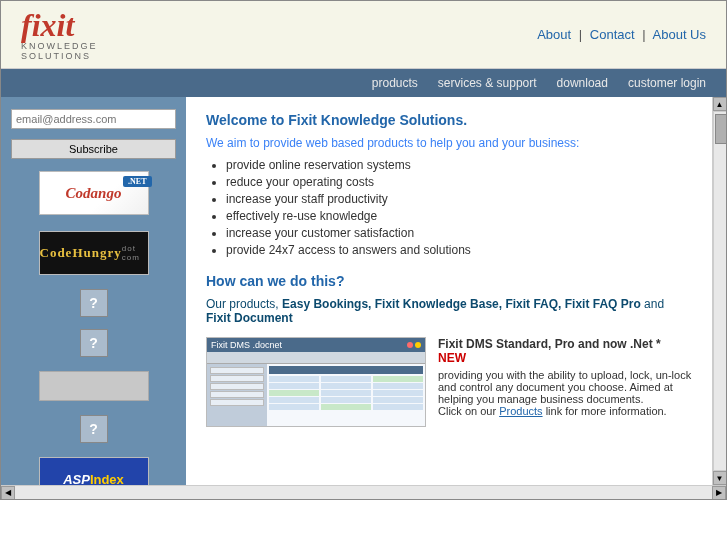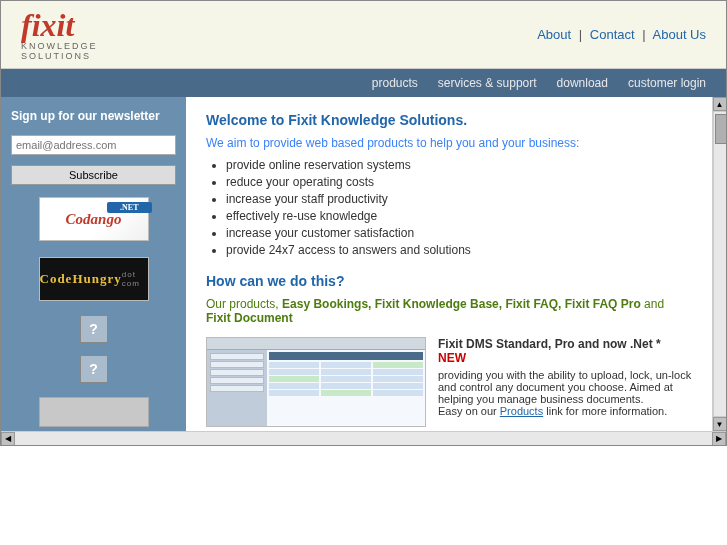--- a/index.html
+++ b/index.html
@@ -130,21 +130,21 @@
       font-family: Georgia, serif;
       position: relative;
     }
     .codango-banner .net-badge {
       position: absolute;
       right: -4px;
       top: 4px;
       background: #2266aa;
       color: #fff;
       font-size: 8px;
-      padding: 1px 13px;
+      padding: 1px 5px;
       font-weight: bold;
       border-radius: 2px;
     }
     .codehungry-banner {
       background: #111;
       border: 1px solid #bbb;
       width: 110px;
       height: 44px;
       margin: 4px auto;
       display: flex;
@@ -240,21 +240,21 @@
       list-style-type: disc;
     }
     #how-title {
       color: #2266aa;
       font-size: 14px;
       font-weight: bold;
       margin-bottom: 8px;
     }
     #how-text {
       font-size: 12px;
-      color: #4d7c0f;
+      color: #0c4a6e;
       margin-bottom: 12px;
     }
     #how-text b { font-weight: bold; }
 
     #product-box {
       display: flex;
       gap: 12px;
       margin-top: 8px;
     }
     #dms-screenshot {
@@ -401,21 +401,21 @@
     .scroll-track-h {
       flex: 1;
       height: 14px;
       background: #e8e8e8;
     }
 
     #outer-wrapper {
       display: flex;
       flex-direction: column;
       width: 727px;
-      height: 446px;
+      height: 500px;
       overflow: hidden;
       border: 1px solid #888;
     }
     #body-area {
       display: flex;
       flex: 1;
       overflow: hidden;
     }
     #page-area {
       flex: 1;
@@ -450,21 +450,20 @@
     <a href="#">services &amp; support</a>
     <a href="#">download</a>
     <a href="#">customer login</a>
   </div>
 
   <div id="body-area">
     <div id="page-area">
       <div id="main-layout">
 
         <div id="sidebar">
-          <div id="newsletter-label">Sign up for our newsletter</div>
           <input id="email-input" type="text" placeholder="email@address.com" style="">
           <button id="subscribe-btn" class="subscribe-btn">Subscribe</button>
 
           <div class="codango-banner">
             <span style="color:#c0392b; font-style:italic; font-weight:bold; font-size:15px; font-family:Georgia,serif;">Codango</span>
             <div class="net-badge">.NET</div>
           </div>
 
           <div class="codehungry-banner">
             <div class="ch-top">CodeHungry</div>
@@ -499,20 +498,27 @@
           </ul>
 
           <div id="how-title">How can we do this?</div>
           <div id="how-text">
             <span>Our products, </span><b>Easy Bookings, Fixit Knowledge Base, Fixit FAQ, Fixit FAQ Pro</b><span> and </span><b>Fixit Document</b>
           </div>
 
           <div id="product-box">
 
             <div id="dms-screenshot">
+              <div class="dms-title-bar">
+                <span>Fixit DMS .docnet</span>
+                <div class="dms-dots">
+                  <div class="dms-dot" style="background:#ff6b6b;"></div>
+                  <div class="dms-dot" style="background:#ffcc00;"></div>
+                </div>
+              </div>
               <div class="dms-toolbar"></div>
               <div class="dms-body">
                 <div class="dms-sidebar">
                   <div class="dms-row"></div>
                   <div class="dms-row"></div>
                   <div class="dms-row"></div>
                   <div class="dms-row"></div>
                   <div class="dms-row"></div>
                 </div>
                 <div class="dms-main">
@@ -546,21 +552,21 @@
               </div>
             </div>
 
             <div id="dms-info">
               <div class="dms-info-title">
                 <span>Fixit DMS Standard, Pro and now .Net *</span>
                 <span class="new-badge">NEW</span>
               </div>
               <p>providing you with the ability to upload, lock, un-lock and control any document you choose. Aimed at helping you manage business documents.</p>
               <p>
-                <span>Easy on our</span>
+                <span>Click on our</span>
                 <a href="#" style="color:#2266aa;">Products</a>
                 <span>link for more information.</span>
               </p>
             </div>
           </div>
         </div>
 
       </div>
     </div>
 

